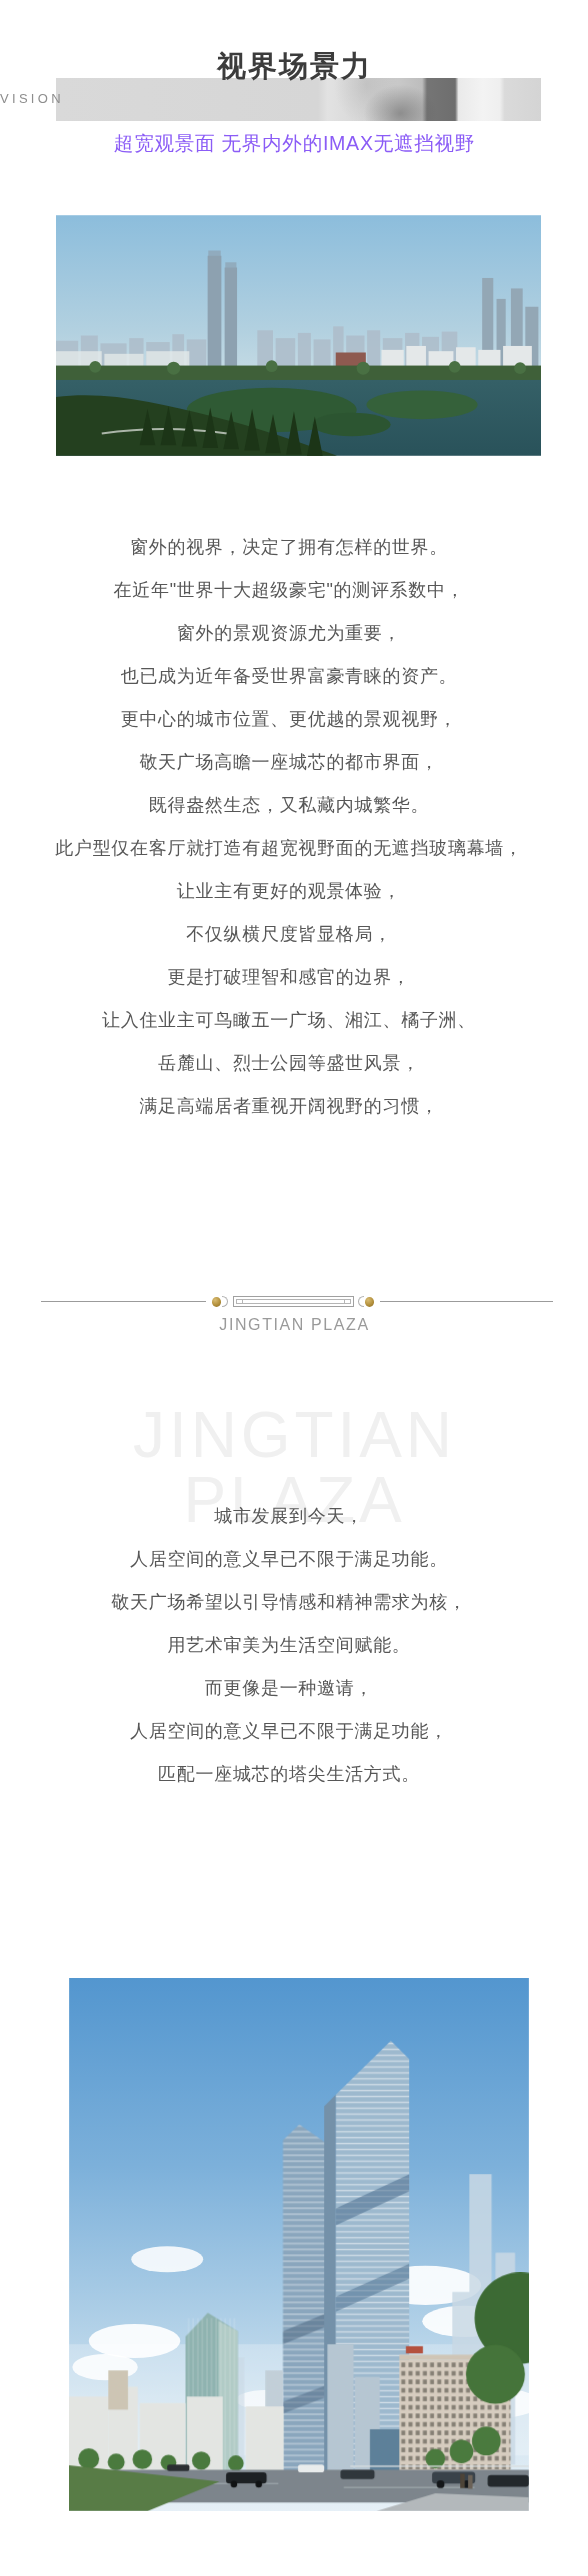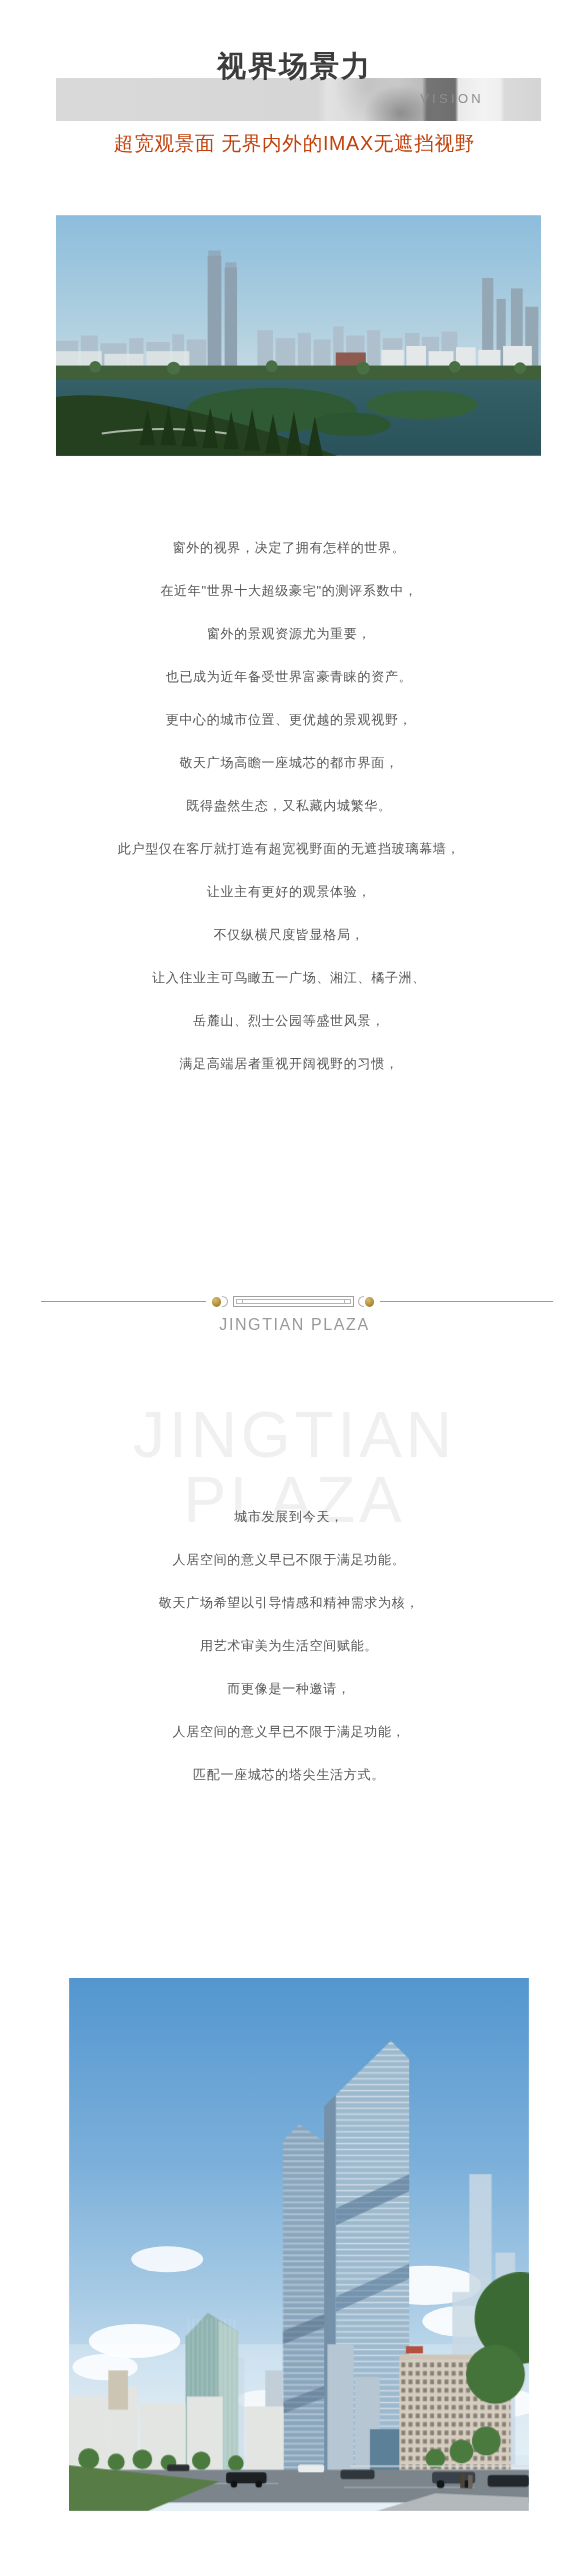--- a/index.html
+++ b/index.html
@@ -13,33 +13,33 @@
       radial-gradient(46px 59px at 64% 15%, rgba(150,150,150,.30), rgba(150,150,150,0) 70%),
       linear-gradient(90deg,
         #d9d9d9 0%, #d6d6d6 54%,
         #e2e2e2 56%, #d8d8d8 63%,
         #cccccc 69%, #bdbdbd 75.5%,
         #757575 76.5%, #6e6e6e 82.3%,
         #eaeaea 83%, #f3f3f3 88%,
         #efefef 91.5%, #dadada 92.5%, #d4d4d4 100%);}
   .page-title{position:absolute;left:0;top:50px;width:589px;margin:0;text-align:center;z-index:2;
     font-size:29px;font-weight:700;letter-spacing:2px;color:#3c3c3c;line-height:33px;}
-  .vision-en{position:absolute;left:0;top:91px;width:484px;text-align:right;z-index:2;
+  .vision-en{position:absolute;left:0;top:91px;width:484px;text-align:left;z-index:2;
     font-size:13px;letter-spacing:3.3px;color:#8d8d8d;line-height:15.7px;}
   .tagline{position:absolute;left:0;top:131px;width:589px;margin:0;text-align:center;
-    font-size:19.6px;font-weight:400;letter-spacing:0.7px;color:#c2410c;line-height:25px;}
+    font-size:19.6px;font-weight:400;letter-spacing:0.7px;color:#8b5cf6;line-height:25px;}
 
   
   .photo{position:absolute;overflow:hidden;font-size:0;line-height:0;margin:0;}
   .photo.city{left:56px;top:215px;width:485px;height:241px;}
   .photo.towers{left:69px;top:1978px;width:460px;height:533px;}
 
   
   .poem{position:absolute;left:0;width:578px;text-align:center;color:#575757;
-    font-size:13px;font-weight:400;letter-spacing:0.7px;}
+    font-size:18px;font-weight:400;letter-spacing:0.7px;}
   .poem p{margin:0;height:43px;line-height:43px;white-space:nowrap;}
   .poem.p1{top:526px;}
   .poem.p2{top:1495px;}
 
   
   .divider{position:absolute;left:0;top:1287px;width:589px;height:46px;}
   .divider .seg{position:absolute;top:14.4px;height:0.7px;background:#9b9b9b;}
   .divider .seg.left{left:41px;width:165px;}
   .divider .seg.right{left:380px;width:173px;}
   .gold-dot{position:absolute;top:9.8px;width:9.2px;height:9.8px;border-radius:50%;
@@ -172,20 +172,21 @@
     <p>窗外的视界，决定了拥有怎样的世界。</p>
     <p>在近年"世界十大超级豪宅"的测评系数中，</p>
     <p>窗外的景观资源尤为重要，</p>
     <p>也已成为近年备受世界富豪青睐的资产。</p>
     <p>更中心的城市位置、更优越的景观视野，</p>
     <p>敬天广场高瞻一座城芯的都市界面，</p>
     <p>既得盎然生态，又私藏内城繁华。</p>
     <p>此户型仅在客厅就打造有超宽视野面的无遮挡玻璃幕墙，</p>
     <p>让业主有更好的观景体验，</p>
     <p>不仅纵横尺度皆显格局，</p>
+    <p>更是打破理智和感官的边界，</p>
     <p>让入住业主可鸟瞰五一广场、湘江、橘子洲、</p>
     <p>岳麓山、烈士公园等盛世风景，</p>
     <p>满足高端居者重视开阔视野的习惯，</p>
   </section>
 
   <div class="divider">
     <div class="seg left"></div>
     <div class="seg right"></div>
     <div class="gold-dot l"></div>
     <div class="arc l"></div>

